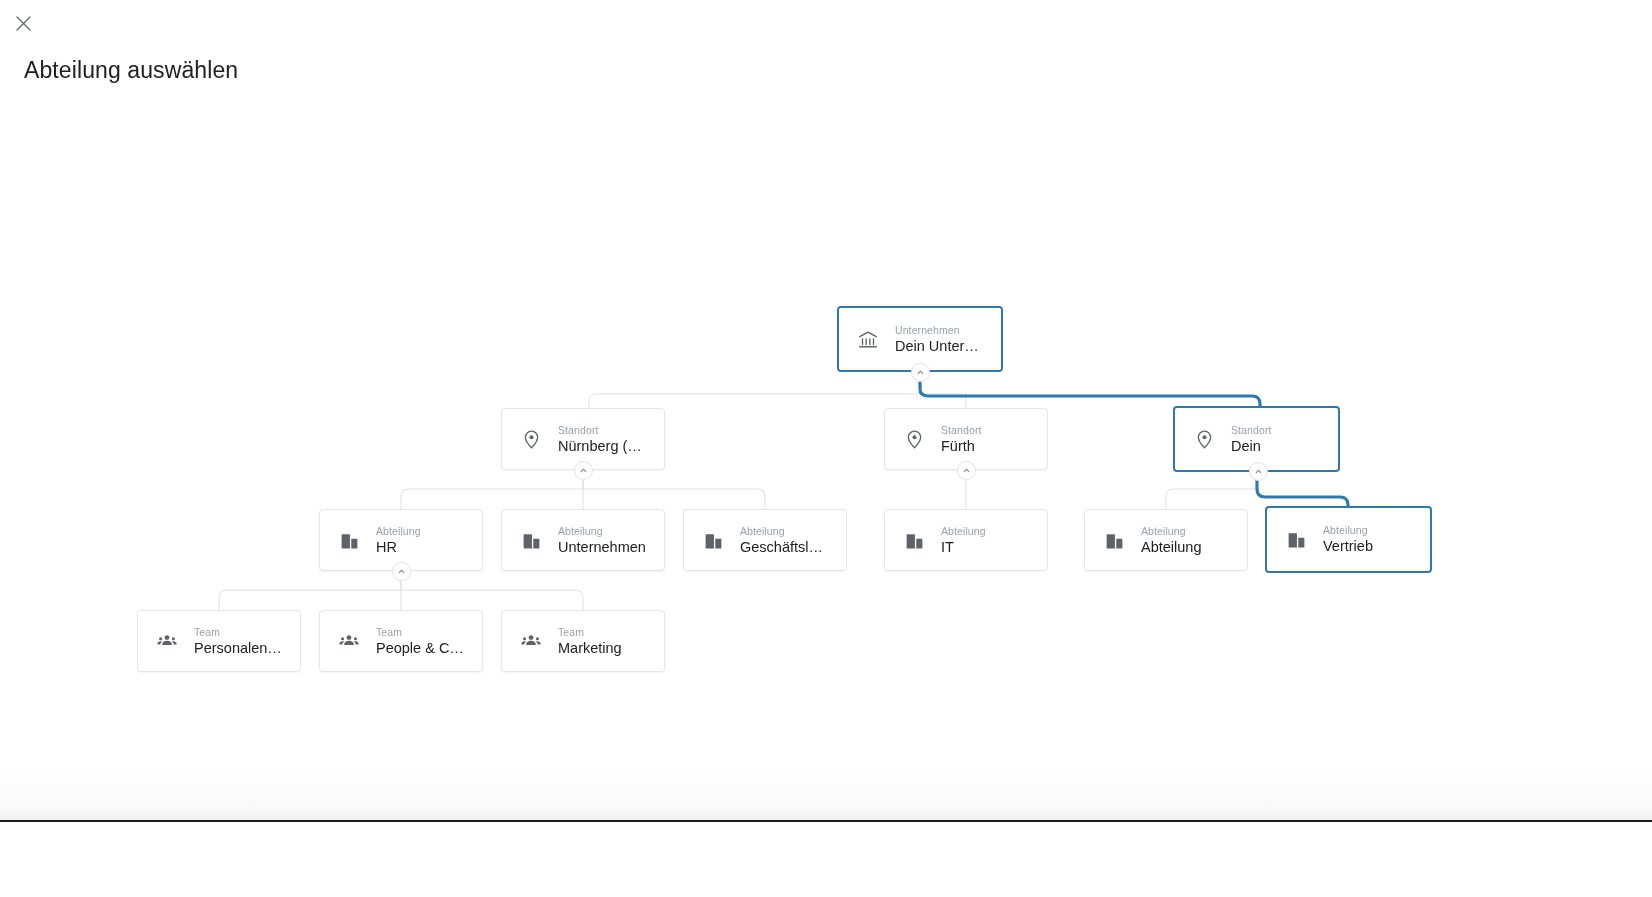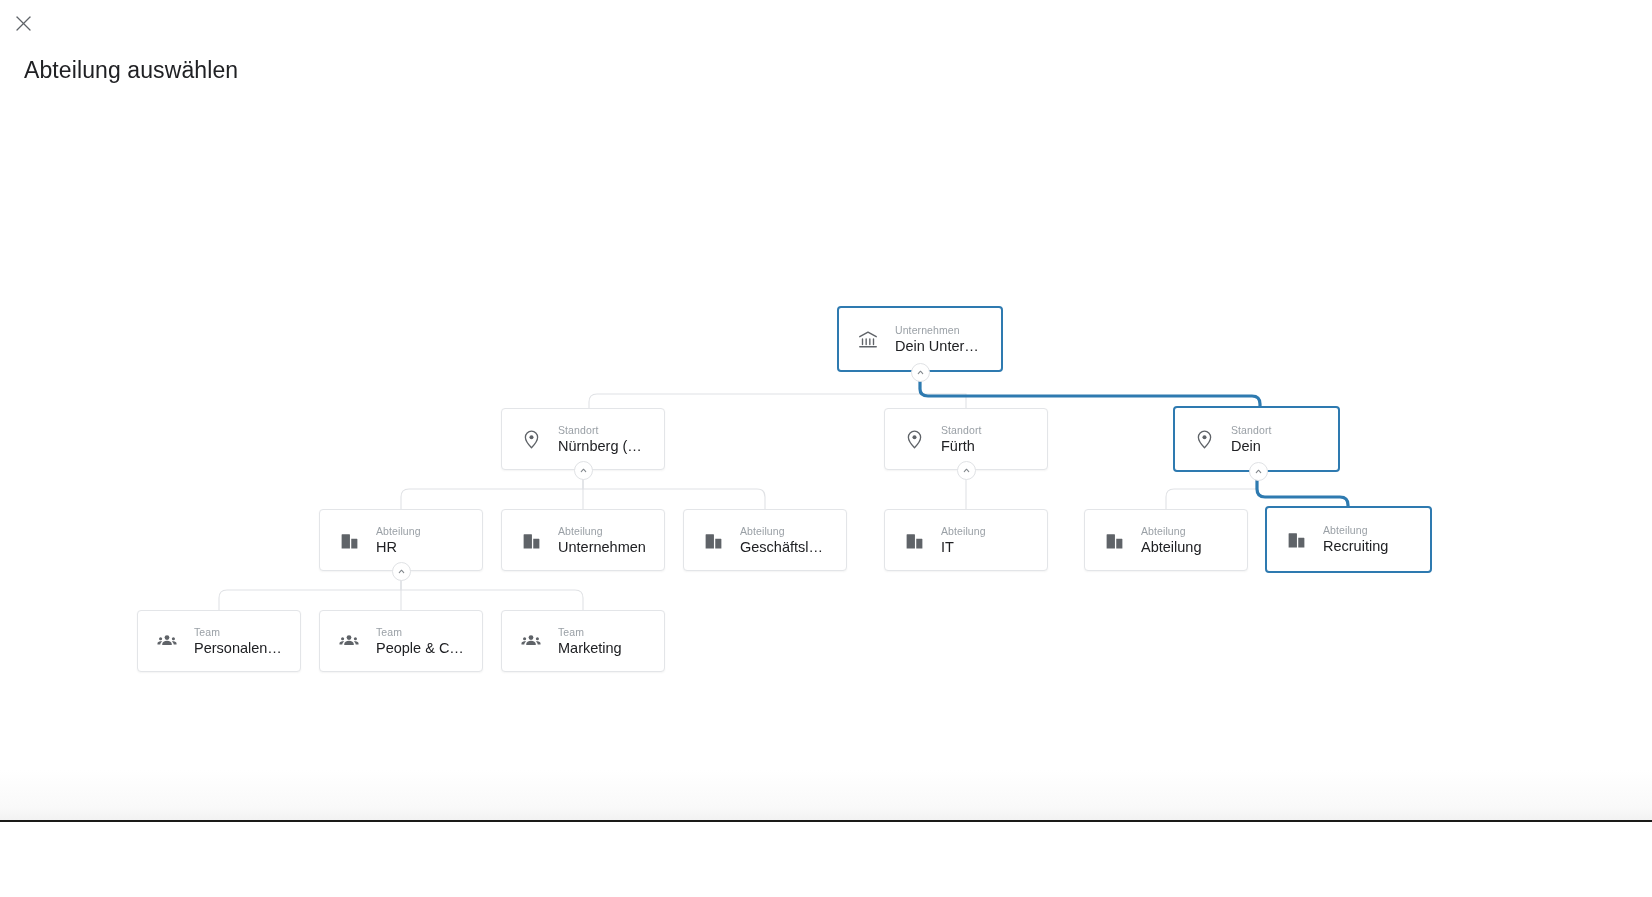--- a/index.html
+++ b/index.html
@@ -345,21 +345,21 @@
     </div>
 
     <div class="node selected" style="left:1265px; top:506px; width:167px; height:67px;">
       <span class="node-icon">
         <svg width="21" height="21" viewBox="0 0 24 24" fill="currentColor">
           <path d="M3 21V5.4a.6.6 0 0 1 .6-.6h8.3a.6.6 0 0 1 .6.6V21H3zm1.9-13.4h1.8v1.8H4.9V7.6zm3.4 0h1.8v1.8H8.3V7.6zM4.9 11h1.8v1.8H4.9V11zm3.4 0h1.8v1.8H8.3V11zm-3.4 3.4h1.8v1.8H4.9v-1.8zm3.4 0h1.8v1.8H8.3v-1.8zM14 21V9.9h6.4a.6.6 0 0 1 .6.6V21h-7zm1.9-8.2h1.5v1.5h-1.5v-1.5zm2.9 0h1.5v1.5h-1.5v-1.5zm-2.9 3h1.5v1.5h-1.5v-1.5zm2.9 0h1.5v1.5h-1.5v-1.5z"></path>
         </svg>
       </span>
       <span class="node-text">
         <span class="node-kind">Abteilung</span>
-        <span class="node-name">Recruiting</span>
+        <span class="node-name">Vertrieb</span>
       </span>
     </div>
 
     <div class="node" style="left:137px; top:610px; width:164px; height:62px;">
       <span class="node-icon">
         <svg width="22" height="22" viewBox="0 0 24 24" fill="currentColor">
           <circle cx="12" cy="8.2" r="2.6"></circle>
           <path d="M12 11.6c-3 0-5.2 1.7-5.2 3.6v1.1h10.4v-1.1c0-1.9-2.2-3.6-5.2-3.6z"></path>
           <circle cx="5" cy="9.6" r="1.7"></circle>
           <path d="M5 12.3c-1.9 0-3.4 1.1-3.4 2.3v1.1h3.1c.1-1.3.9-2.5 2.1-3.2-.5-.1-1.1-.2-1.8-.2z"></path>

